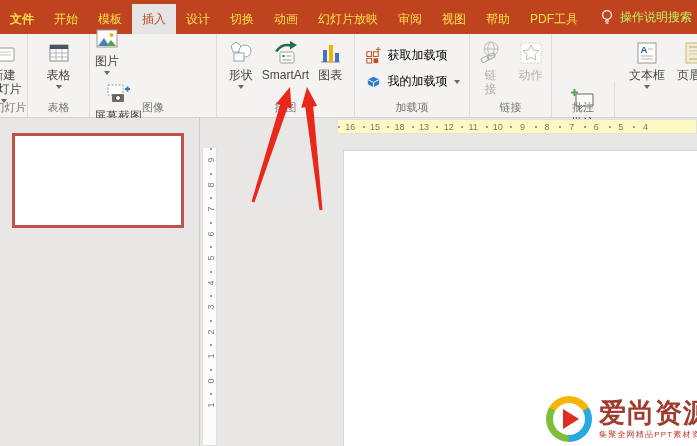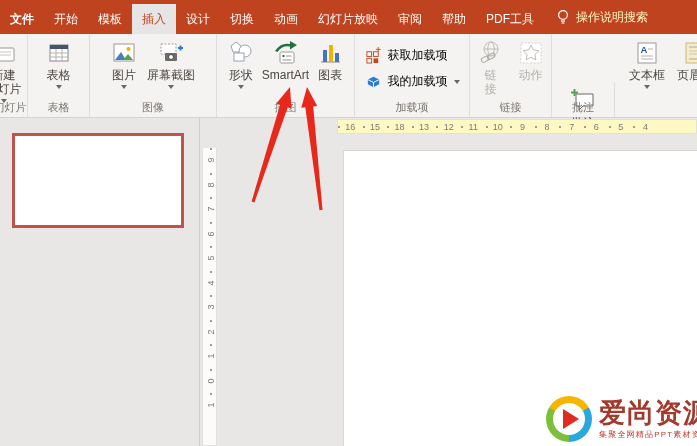--- a/index.html
+++ b/index.html
@@ -3,24 +3,24 @@
 <meta charset="utf-8">
 <style>
   html,body{margin:0;padding:0;}
   .screen{position:relative;width:697px;height:446px;overflow:hidden;
     font-family:"Liberation Sans",sans-serif;background:#E9E7E5;}
 
   
   .titlebar{position:absolute;left:0;top:0;width:697px;height:34px;
     background:var(--brand,#C0431F);display:flex;align-items:stretch;}
   .tab{display:flex;align-items:center;padding:0 10px;margin-top:4px;
-    color:#ffffff;font-size:12px;white-space:nowrap;cursor:default;}
+    color:#fde047;font-size:12px;white-space:nowrap;cursor:default;}
   .tab.first{font-weight:bold;}
   .tab.active{background:#e5e5e5;color:var(--brand,#C0431F);}
-  .searchbox{display:flex;align-items:center;gap:6px;color:#fef9c3;
+  .searchbox{display:flex;align-items:center;gap:6px;color:#bef264;
     font-size:12px;margin-left:12px;white-space:nowrap;}
 
   
   .ribbon{position:absolute;left:0;top:34px;width:697px;height:83px;
     background:#F5F3F1;border-bottom:1px solid #D5D2CF;display:flex;}
   .rgroup{position:relative;border-right:1px solid #E0DDDA;
     display:flex;justify-content:center;align-items:flex-start;
     padding-top:4px;box-sizing:border-box;flex:none;}
   .rgroup-label{position:absolute;bottom:2px;left:0;right:0;text-align:center;
     font-size:11px;color:#7A7570;white-space:nowrap;pointer-events:none;}
@@ -80,20 +80,21 @@
   <div class="titlebar">
     <div class="tab first">文件</div>
     <div class="tab">开始</div>
     <div class="tab">模板</div>
     <div class="tab active">插入</div>
     <div class="tab">设计</div>
     <div class="tab">切换</div>
     <div class="tab">动画</div>
     <div class="tab">幻灯片放映</div>
     <div class="tab">审阅</div>
+    <div class="tab">视图</div>
     <div class="tab">帮助</div>
     <div class="tab">PDF工具</div>
     <div class="searchbox">
       <svg width="14" height="16" viewBox="0 0 14 16">
         <circle cx="7" cy="6" r="4.4" fill="none" stroke="#fff" stroke-width="1.2"></circle>
         <line x1="5" y1="12" x2="9" y2="12" stroke="#fff" stroke-width="1.2"></line>
         <line x1="5.6" y1="14" x2="8.4" y2="14" stroke="#fff" stroke-width="1.2"></line>
       </svg>
       <span>操作说明搜索</span>
     </div>
@@ -125,21 +126,21 @@
           <line x1="16" y1="9" x2="16" y2="21" stroke="#B5B2AE"></line>
           <line x1="4" y1="13" x2="22" y2="13" stroke="#B5B2AE"></line>
           <line x1="4" y1="17" x2="22" y2="17" stroke="#B5B2AE"></line>
         </svg>
         <span>表格</span>
         <span class="chev"></span>
       </div>
       <div class="rgroup-label">表格</div>
     </div>
 
-    <div class="rgroup" style="width:127px;gap:2px;">
+    <div class="rgroup" style="width:127px;gap:2px;flex-direction:column;">
       <div class="bigbtn">
         <svg width="26" height="26" viewBox="0 0 26 26">
           <rect x="3" y="4" width="20" height="17" fill="#fff" stroke="#9B9894"></rect>
           <circle cx="17.5" cy="9" r="2" fill="#F2B200"></circle>
           <path d="M4 20 L10 12 L15 20 Z" fill="#4A7EBB"></path>
           <path d="M12 20 L17 14 L22 20 Z" fill="#54A254"></path>
         </svg>
         <span>图片</span>
         <span class="chev"></span>
       </div>

